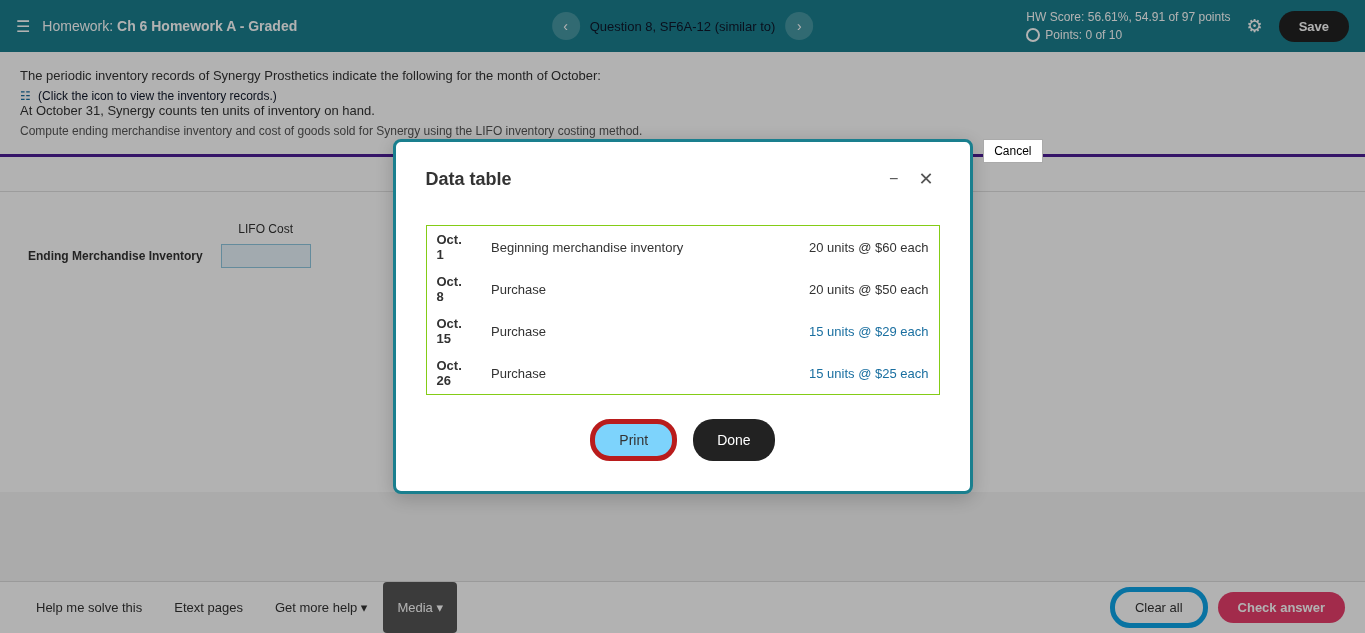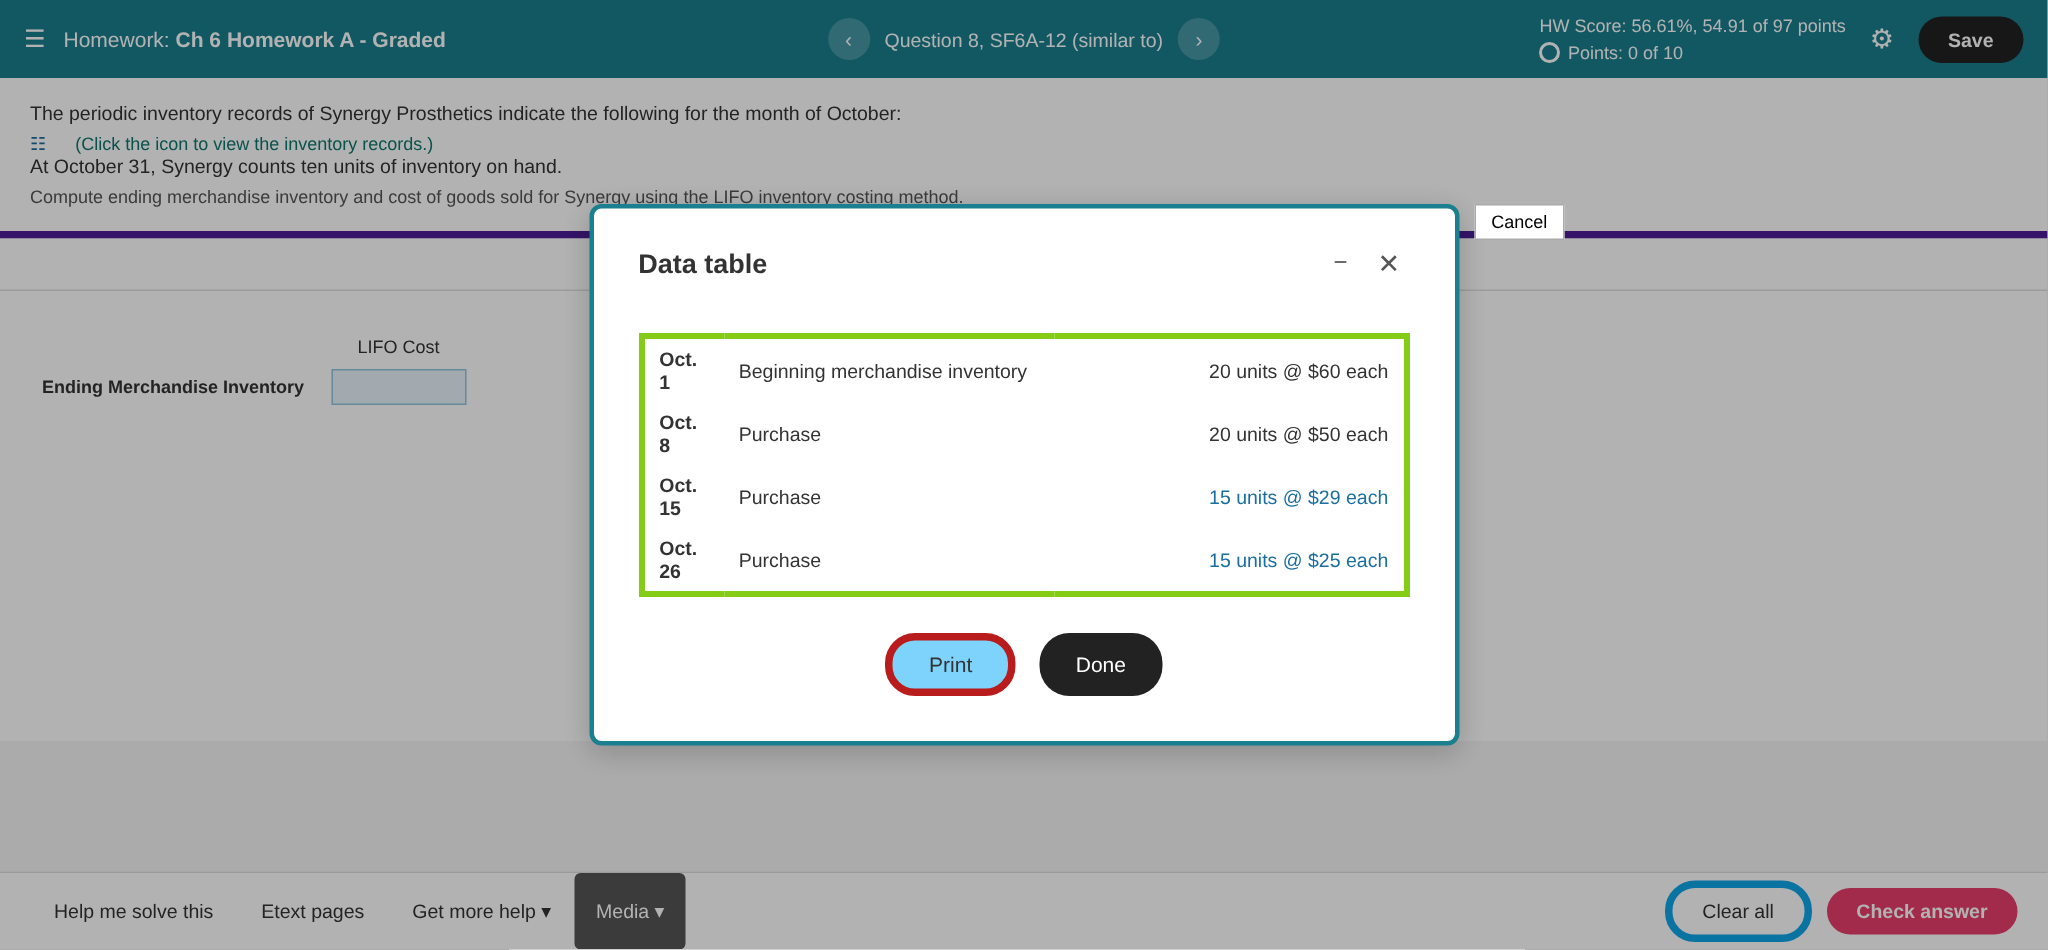--- a/index.html
+++ b/index.html
@@ -41,21 +41,21 @@
       width: 28px;
       height: 28px;
       cursor: pointer;
       font-size: 14px;
       display: flex;
       align-items: center;
       justify-content: center;
     }
     .question-label {
       font-size: 13px;
-      color: #ffffff;
+      color: #0f172a;
     }
     .navbar-right {
       margin-left: auto;
       display: flex;
       align-items: center;
       gap: 16px;
     }
     .score-info {
       text-align: right;
       font-size: 12px;
@@ -88,25 +88,25 @@
       padding: 8px 20px;
       font-size: 13px;
       font-weight: bold;
       cursor: pointer;
     }
 
     
     .main-content {
       background: white;
       padding: 16px 20px;
-      border-bottom: 5px solid #4c1d95;
+      border-bottom: 3px solid #4c1d95;
     }
     .question-text { font-size: 13px; color: #333; margin-bottom: 6px; }
     .inventory-link { color: #1a6fa0; font-size: 12px; }
-    .inventory-link a { color: #0f766e; text-decoration: none; margin-left: 12px; }
+    .inventory-link a { color: #0f172a; text-decoration: none; }
     .icon-table { display: inline-block; margin-right: 4px; color: #1a6fa0; font-size: 12px; }
     .compute-text { font-size: 12px; color: #555; margin-top: 4px; }
 
     
     .divider-row {
       display: flex;
       align-items: center;
       justify-content: center;
       padding: 8px 0;
       background: white;
@@ -208,21 +208,21 @@
       background: none;
       border: none;
       font-size: 18px;
       cursor: pointer;
       color: #555;
       padding: 2px 6px;
     }
 
     
     .data-table {
-      border: 4px solid #84cc16;
+      border: 1px solid #84cc16;
       width: 100%;
       border-collapse: collapse;
       margin-bottom: 24px;
     }
     .data-table td {
       padding: 6px 10px;
       font-size: 13px;
       color: #333;
     }
     .data-table .date-col { width: 55px; font-weight: bold; }

